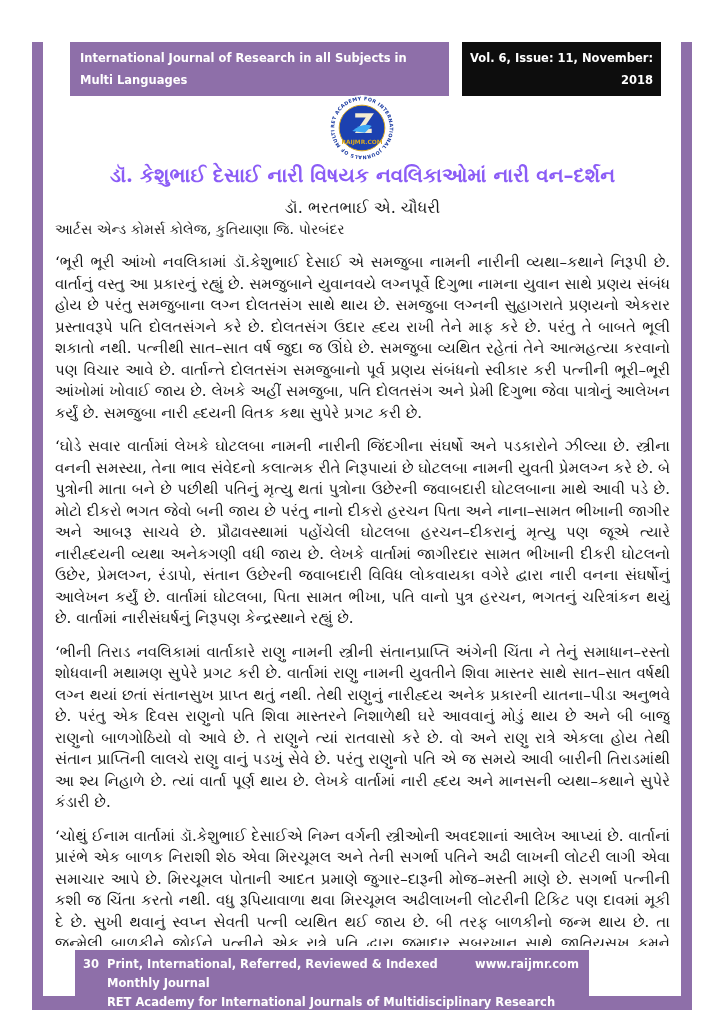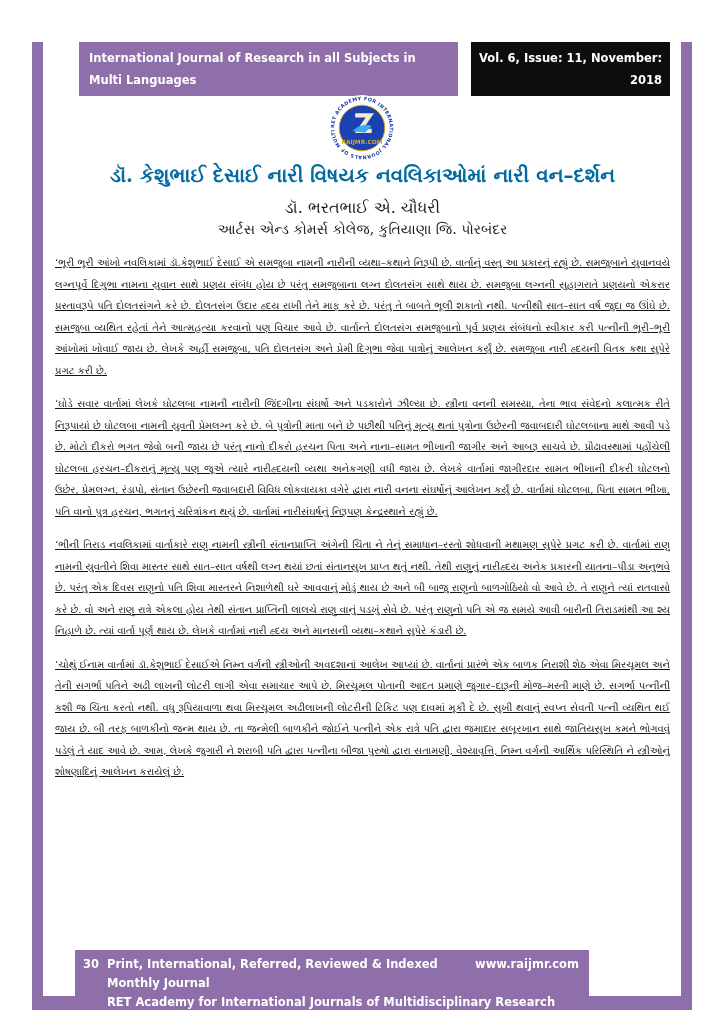--- a/index.html
+++ b/index.html
@@ -11,60 +11,59 @@
     height: 1024px;
     background: #ffffff;
     overflow: hidden;
   }
   
   .frame-left  { position: absolute; left: 32px;  top: 42px; width: 11px; height: 968px; background: #8e6fa9; }
   .frame-right { position: absolute; left: 681px; top: 42px; width: 11px; height: 968px; background: #8e6fa9; }
   .frame-bottom{ position: absolute; left: 32px;  top: 996px; width: 660px; height: 14px; background: #8e6fa9; }
 
   
-  .header { position: absolute; left: 79px; top: 42px; width: 591px; height: 54px; display: flex; }
+  .header { position: absolute; left: 70px; top: 42px; width: 591px; height: 54px; display: flex; }
   .header-journal {
     width: 379px; height: 54px; background: #8e6fa9; color: #ffffff;
     font-size: 11.5px; font-weight: bold; line-height: 22px;
     padding: 5px 8px 5px 10px;
   }
   .header-issue {
     margin-left: 13px; flex: 1; height: 54px; background: #0d0d0d; color: #ffffff;
     font-size: 11.5px; font-weight: bold; line-height: 22px;
     padding: 5px 8px 5px 6px; text-align: right;
   }
 
   
   .logo-wrap { position: absolute; left: 0; top: 94px; width: 724px; text-align: center; }
 
   
   .title {
     position: absolute; left: 55px; top: 163px; width: 615px;
-    text-align: center; font-size: 20px; font-weight: bold; color: #0369a1;
+    text-align: center; font-size: 20px; font-weight: bold; color: #8b5cf6;
     font-family: "DejaVu Serif", "Liberation Serif", serif;
   }
   .author {
     position: absolute; left: 55px; top: 198px; width: 615px;
     text-align: center; font-size: 16px; color: #1a1a1a;
     font-family: "DejaVu Serif", "Liberation Serif", serif;
   }
   .affiliation {
     position: absolute; left: 55px; top: 221px; width: 615px;
-    text-align: center; font-size: 14px; color: #1a1a1a;
+    text-align: left; font-size: 14px; color: #1a1a1a;
     font-family: "DejaVu Serif", "Liberation Serif", serif;
   }
 
   
   .body-text {
     position: absolute; left: 55px; top: 252px; width: 615px; height: 694px;
     overflow: hidden;
     font-family: "DejaVu Serif", "Liberation Serif", serif;
-    font-size: 10px; line-height: 21.5px; color: #141414;
+    font-size: 15px; line-height: 21.5px; color: #141414;
     text-align: justify;
-    text-decoration: underline;
   }
   .body-text p { margin-bottom: 12px; }
 
   
   .footer {
     position: absolute; left: 75px; top: 950px; width: 514px; height: 47px;
     background: #8e6fa9; color: #ffffff; font-weight: bold; font-size: 11.5px;
     padding: 5px 10px 4px 8px; line-height: 19px;
   }
   .footer-line1 { display: flex; align-items: baseline; }

